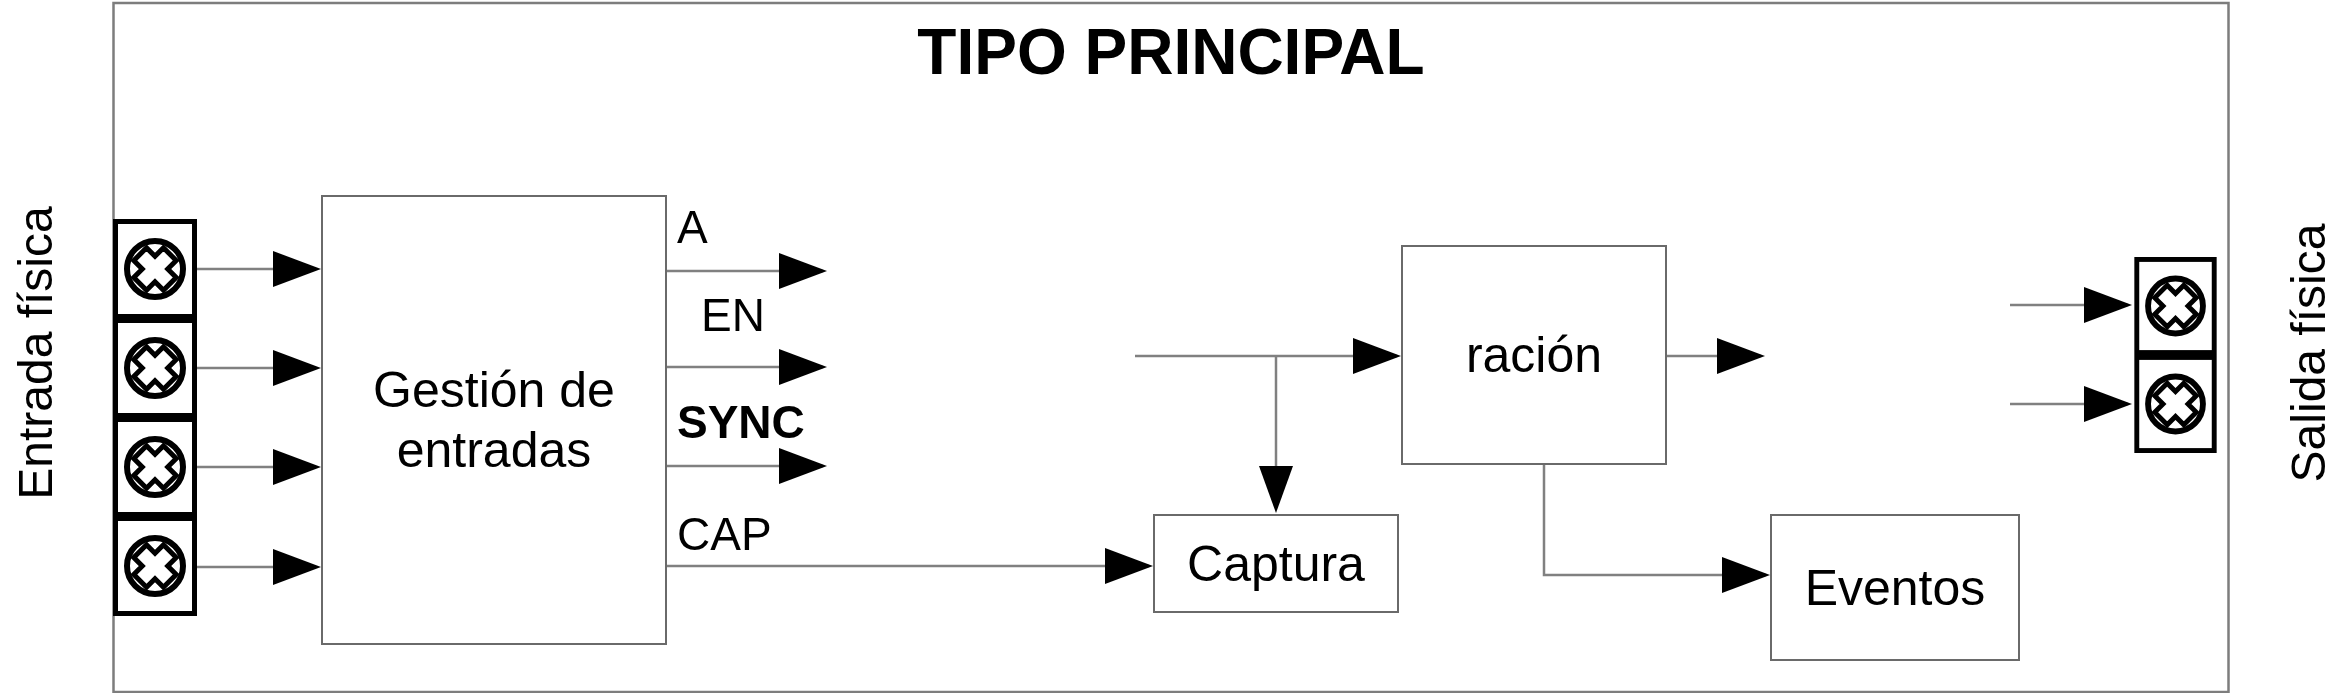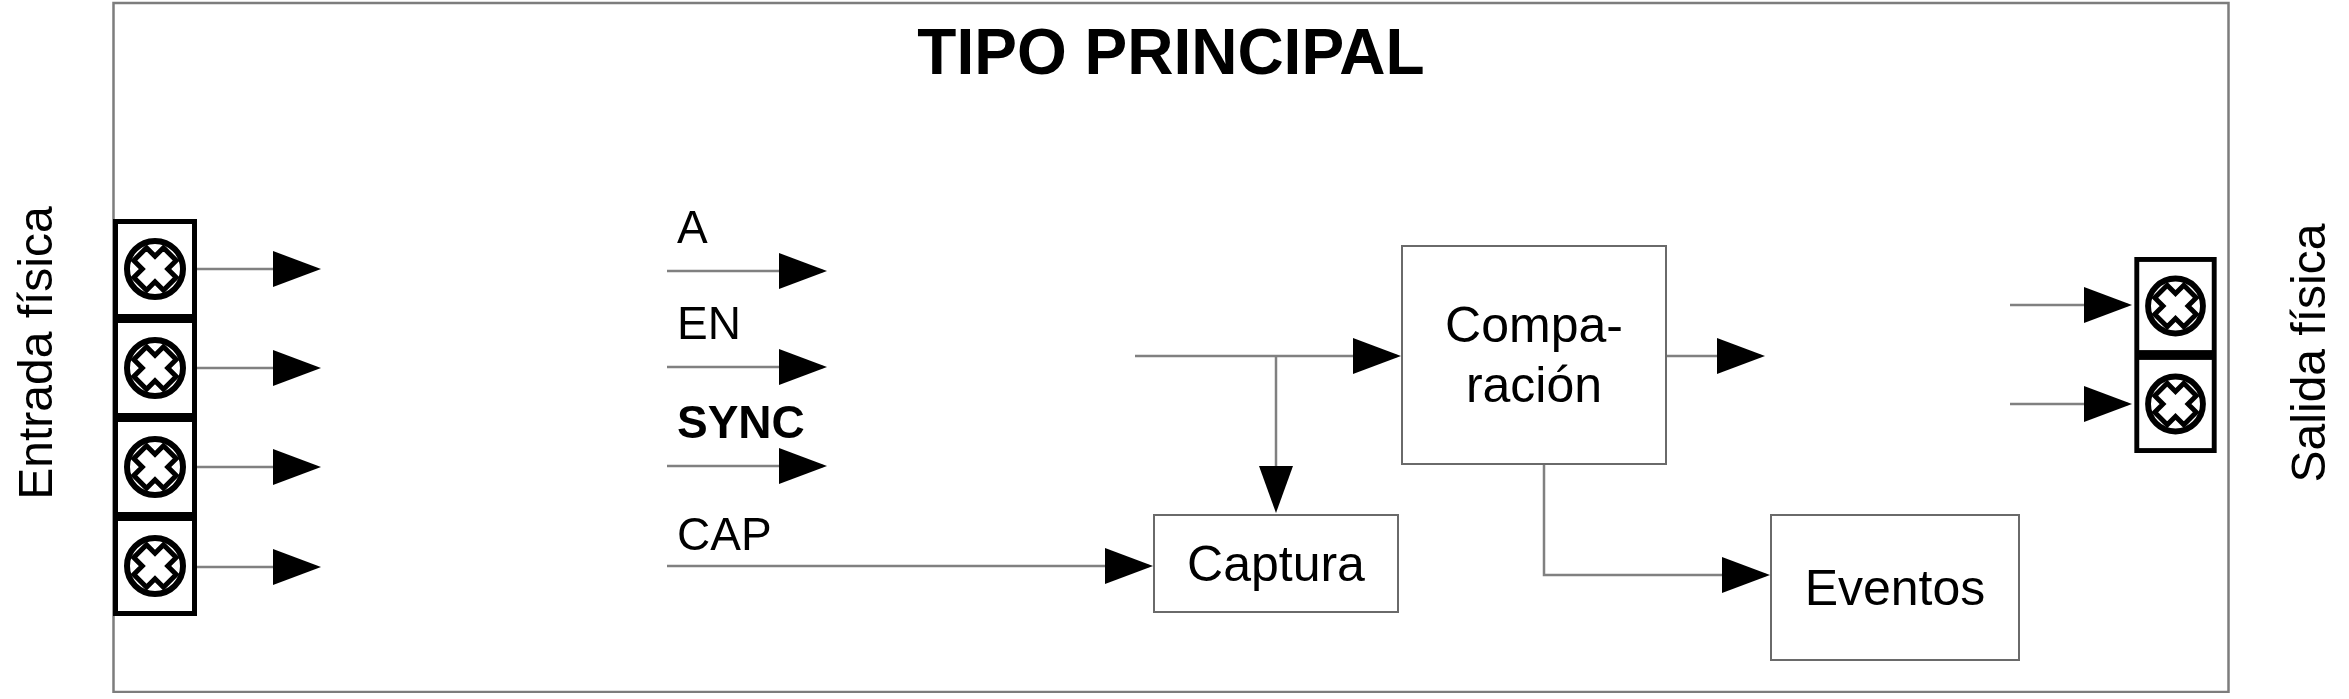--- a/index.html
+++ b/index.html
@@ -34,21 +34,21 @@
   .box-captura{left:1153px;top:514px;width:246px;height:99px;}
   .box-comparacion{left:1401px;top:245px;width:266px;height:220px;}
   .box-salidas{left:1765px;top:270px;width:245px;height:171px;}
   .box-eventos{left:1770px;top:514px;width:250px;height:147px;text-align:center;}
   .signal-label{
     position:absolute;left:677px;
     font-size:46px;line-height:48px;
     white-space:nowrap;
   }
   .signal-a{top:203px;}
-  .signal-en{top:299px;}
+  .signal-en{top:291px;margin-left:24px;}
   .signal-sync{top:398px;font-weight:bold;}
   .signal-cap{top:510px;}
   .side-label{
     position:absolute;
     width:600px;height:60px;
     font-size:48px;line-height:60px;
     text-align:center;
     transform:rotate(-90deg);
     white-space:nowrap;
   }
@@ -116,28 +116,31 @@
     </g>
 
     <g>
       <use href="#screw-terminal" x="2132" y="257" width="87" height="98"></use>
       <use href="#screw-terminal" x="2132" y="355" width="87" height="98"></use>
     </g>
   </svg>
 
   <div class="diagram-title">TIPO PRINCIPAL</div>
 
+  <div class="box box-gestion">
+    <span>Gestión de</span>
+    <span>entradas</span>
+  </div>
 
 
   <div class="box box-captura">
     <span>Captura</span>
   </div>
 
   <div class="box box-comparacion">
-    <span>Compa-</span>
     <span>ración</span>
   </div>
 
 
   <div class="box box-eventos">
     <span>Eventos</span>
   </div>
 
   <div class="signal-label signal-a">A</div>
   <div class="signal-label signal-en">EN</div>

